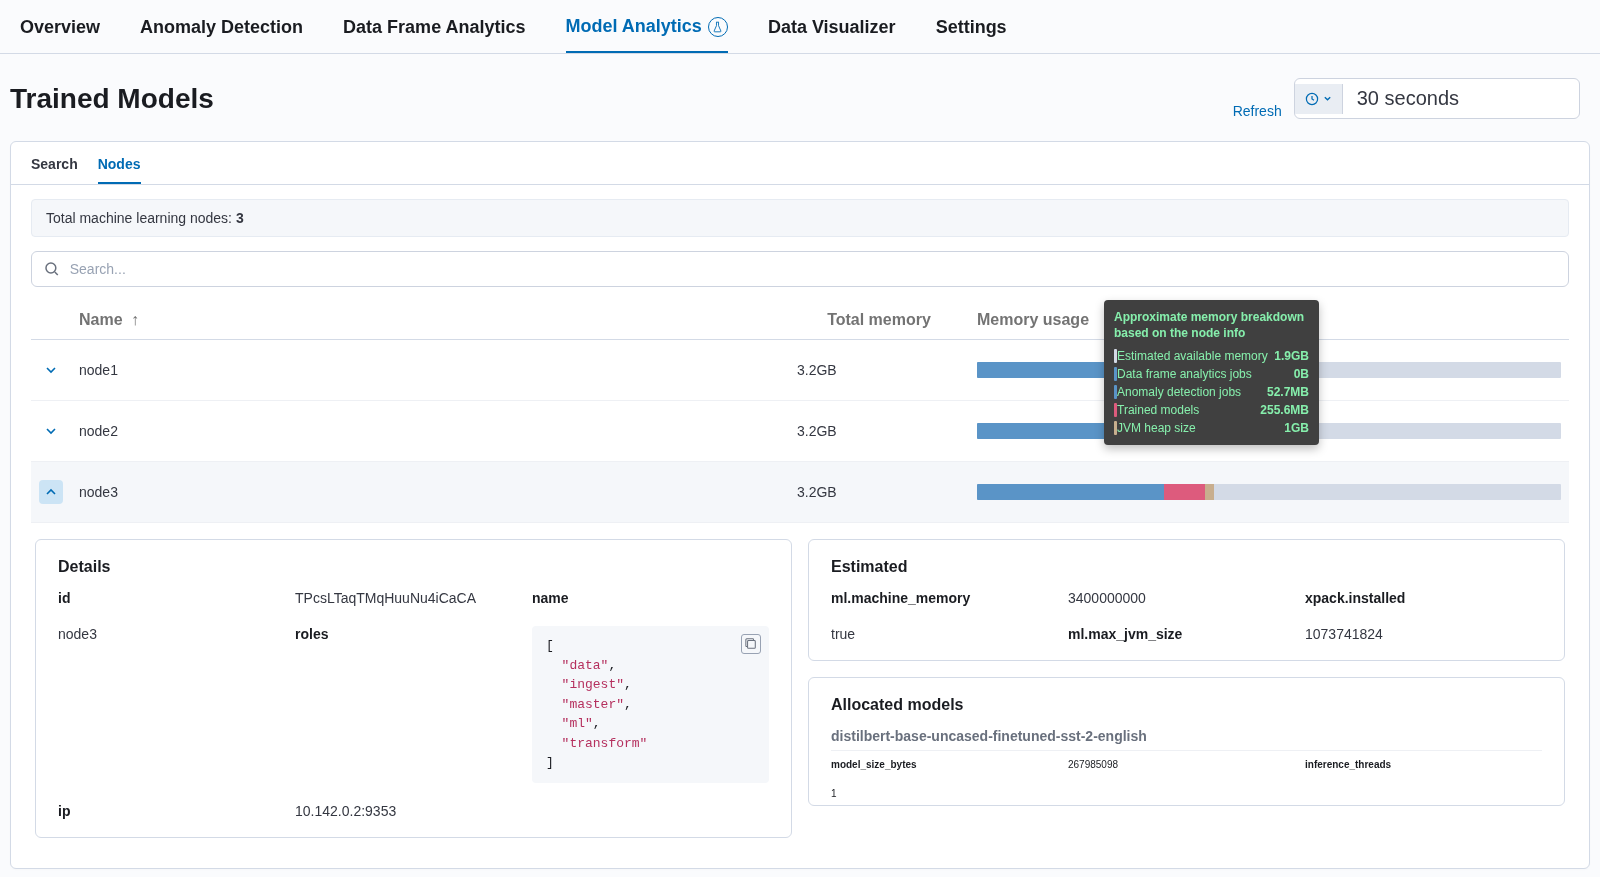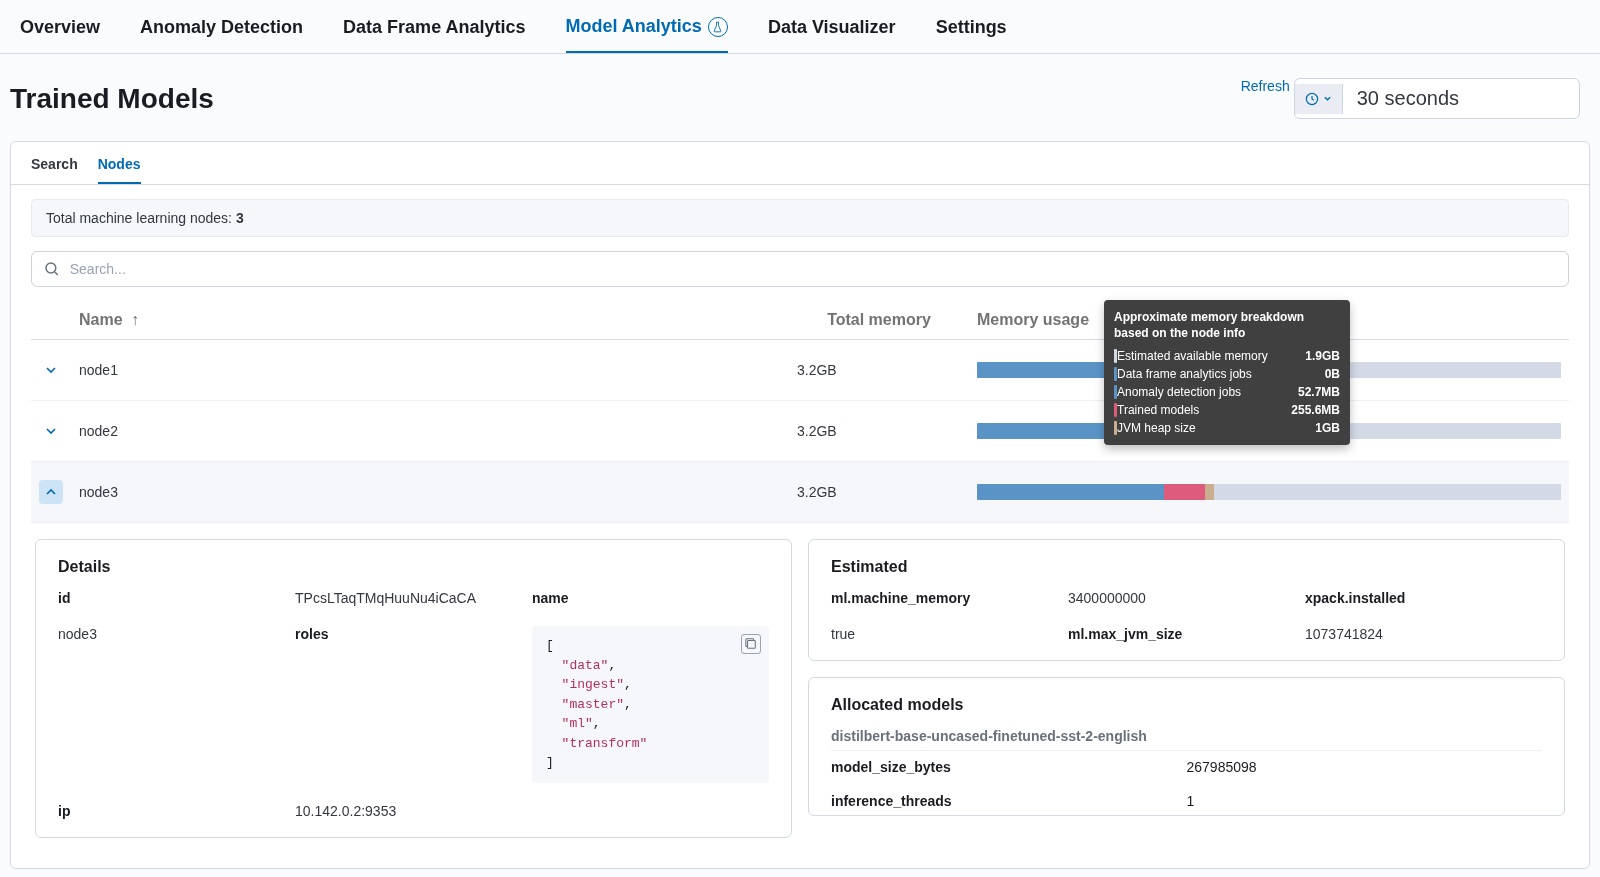--- a/index.html
+++ b/index.html
@@ -7,21 +7,21 @@
 
   
   .top-nav { display:flex; gap:40px; padding:16px 20px 0 20px; border-bottom:1px solid #d3dae6; background:#fafbfd;}
   .top-nav-item { font-size:18px; font-weight:700; color:#1a1c21; padding-bottom:14px; cursor:pointer; display:flex; align-items:center; gap:6px; }
   .top-nav-item.active { color:#006bb4; border-bottom:2px solid #006bb4; }
   .beta-badge { width:20px; height:20px; border:1px solid #006bb4; border-radius:50%; display:inline-flex; align-items:center; justify-content:center; font-size:11px; color:#006bb4; font-weight:400;}
 
   
   .page-header { display:flex; justify-content:space-between; align-items:center; padding:24px 20px 8px 10px;}
   .page-title { font-size:28px; font-weight:700; margin:0; }
-  .header-right { display:flex; align-items:flex-start; gap:4px;margin-left:26px; }
+  .header-right { display:flex; align-items:flex-end; gap:12px;margin-left:26px; }
   .refresh-link { color:#006bb4; font-weight:500; font-size:14px; cursor:pointer; }
   .interval-picker { display:flex; align-items:center; border:1px solid #cdd3df; border-radius:6px; overflow:hidden; background:#fff;}
   .interval-icon { display:flex; align-items:center; gap:4px; padding:8px 10px; background:#e9edf3; color:#006bb4; border-right:1px solid #cdd3df;}
   .interval-text { padding:8px 120px 8px 14px; font-size:20px; color:#343741; }
 
   
   .panel { margin:14px 10px; background:#fff; border:1px solid #d3dae6; border-radius:6px; box-shadow:0 1px 2px rgba(0,0,0,0.02); }
   .sub-tabs { display:flex; gap:20px; padding:14px 20px 0 20px; border-bottom:1px solid #d3dae6;}
   .sub-tab { font-size:14px; font-weight:600; color:#343741; padding-bottom:10px; cursor:pointer;}
   .sub-tab.active { color:#006bb4; border-bottom:2px solid #006bb4; }
@@ -43,39 +43,39 @@
   .expand-toggle.up { background:#cce4f5; color:#006bb4; }
   .expand-toggle.down { color:#006bb4; }
   .mem-col { position:relative; }
   .mem-bar { height:16px; width:100%; background:#d3dae6; border-radius:1px; display:flex; overflow:hidden;}
   .seg { height:100%; }
   .seg.blue { background:#5a94c7; }
   .seg.pink { background:#dd5b7d; }
   .seg.tan  { background:#c8ae8e; }
 
   
-  .tooltip { position:absolute; top:-40px; left:135px; width:246px; background:#404040; color:#ffffff; border-radius:4px; padding:10px 10px 8px 10px; font-size:12px; box-shadow:0 4px 10px rgba(0,0,0,0.25); z-index:20; }
+  .tooltip { position:absolute; top:-40px; left:135px; width:215px; background:#404040; color:#86efac; border-radius:4px; padding:10px 10px 8px 10px; font-size:12px; box-shadow:0 4px 10px rgba(0,0,0,0.25); z-index:20; }
   .tooltip .ttl { font-weight:700; margin-bottom:6px; line-height:1.3;}
   .tt-row { display:flex; justify-content:flex-end; padding:2px 0; align-items:center; gap:0;}
   .tt-row .swatch { width:3px; height:14px; border-radius:1px; flex:0 0 auto;}
   .tt-row .lbl { flex:1; }
   .tt-row .val { font-weight:700; }
 
   
   .detail-grid { display:grid; grid-template-columns:1fr 1fr; gap:16px; padding:16px 24px 30px 24px; }
   .card { background:#fff; border:1px solid #d3dae6; border-radius:6px; padding:18px 22px;}
   .card h3 { margin:0 0 14px 0; font-size:16px; font-weight:700;}
   .kv { display:grid; grid-template-columns:1fr 1fr 1fr; row-gap:20px; font-size:14px;}
   .kv .k { font-weight:700; color:#1a1c21;}
   .kv .v { color:#343741;}
   .code-block { position:relative; background:#f5f7fa; border-radius:4px; padding:10px 14px; font-family: "Courier New", monospace; font-size:13px; line-height:1.5; color:#1a1c21;}
   .code-block .str { color:#b5305e; }
   .copy-btn { position:absolute; top:8px; right:8px; width:20px; height:20px; border:1px solid #98a2b3; border-radius:3px; display:flex; align-items:center; justify-content:center; cursor:pointer;}
   .alloc-model { color:#69707d; font-weight:700; font-size:14px; margin:4px 0 6px 0;}
-  .alloc-kv { display:grid; grid-template-columns:1fr 1fr; row-gap:18px; font-size:14px; margin-top:6px;}
+  .alloc-kv { display:grid; grid-template-columns:1fr 1fr 1fr; row-gap:18px; font-size:10px; margin-top:6px;}
   .alloc-kv .k { font-weight:700;}
   .muted-divider { border:none; border-top:1px solid #eef0f4; margin:2px 0 8px 0;}
 
   svg { display:block; }
 </style>
 </head>
 <body>
 
 <nav class="top-nav">
   <div class="top-nav-item">Overview</div>

